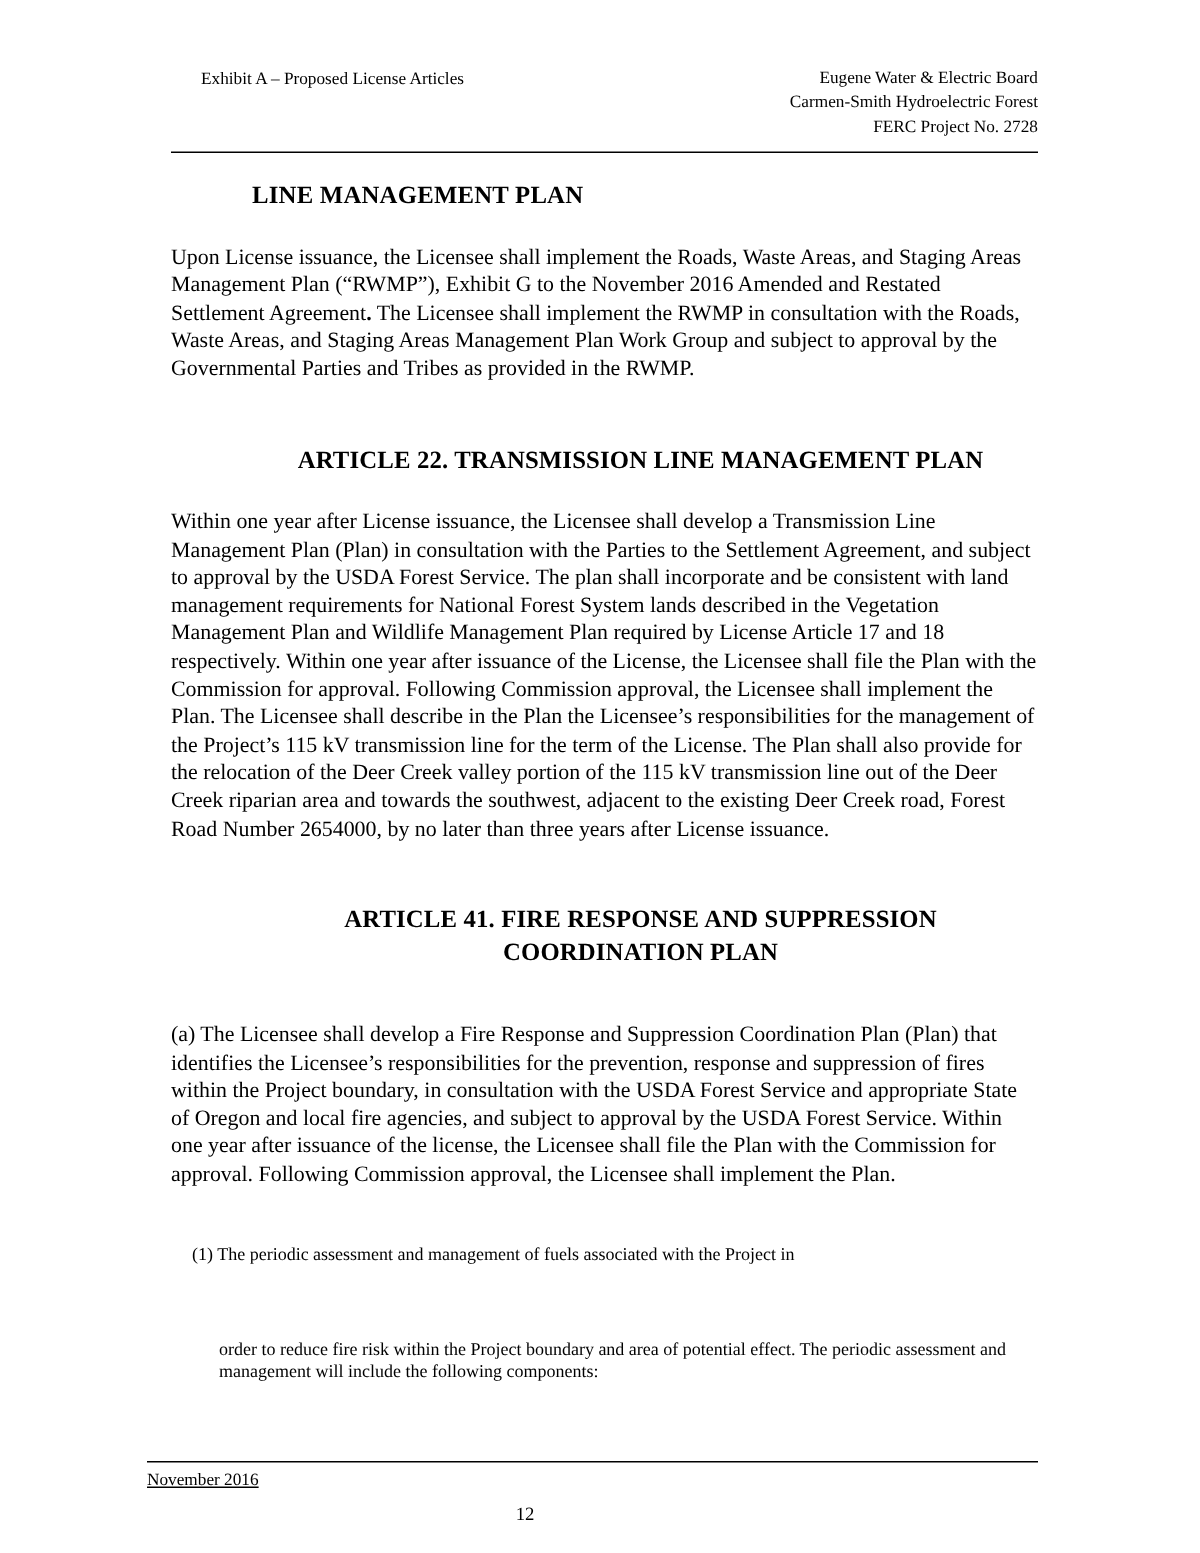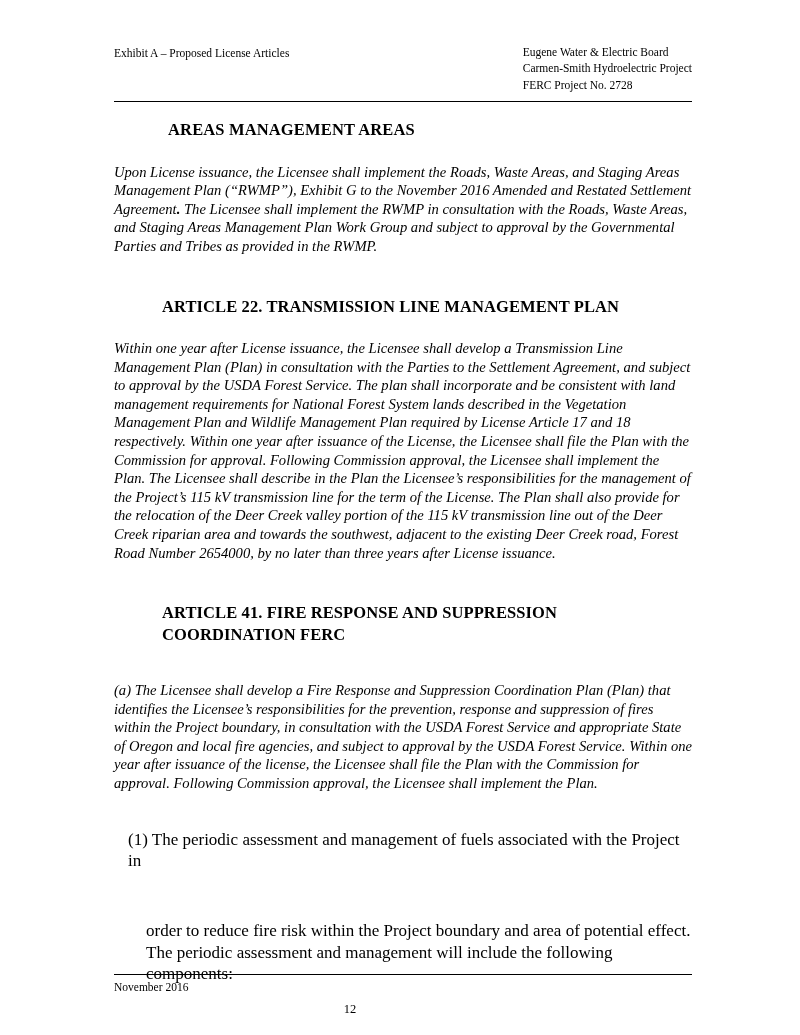--- a/index.html
+++ b/index.html
@@ -25,22 +25,24 @@
   .header {
     display: flex;
     justify-content: space-between;
     align-items: flex-start;
     font-size: 11.5px;
     line-height: 1.42;
   }
   .header-left {
     white-space: nowrap;
     padding-top: 1px;
+    margin-left: 20px;
   }
   .header-right {
+    text-align: right;
     white-space: nowrap;
   }
   .header-rule {
     border: none;
     border-top: 1px solid #000;
     margin: 8px 0 0 0;
     width: 100%;
   }
   .content {
     margin-top: 18px;
@@ -53,50 +55,51 @@
     line-height: 1.25;
     letter-spacing: 0.15px;
   }
   h1.centered-title {
     font-size: 16.5px;
     font-weight: bold;
     margin: 0;
     padding: 0 0 0 48px;
     line-height: 1.3;
     letter-spacing: 0.1px;
+    text-align: center;
   }
   p.body {
     font-size: 14.6px;
     line-height: 1.275;
     margin: 0;
     text-align: left;
-    font-style: italic;
   }
   .gap-22 { height: 22px; }
   .gap-36 { height: 36px; }
   .gap-40 { height: 40px; }
   .gap-18 { height: 18px; }
   .indent-list {
-    font-size: 17px;
+    font-size: 12px;
     line-height: 1.275;
     margin: 0;
     padding-left: 14px;
     text-indent: 0;
   }
   .indent-list .cont {
     display: block;
     padding-left: 18px;
     margin-top: 48px;
   }
   .bold-inline { font-weight: bold; }
   .footer {
     position: absolute;
-    left: 114px;
+    left: 98px;
     right: 108px;
     bottom: 42px;
+    text-decoration: underline;
   }
   .footer-rule {
     border: none;
     border-top: 1px solid #000;
     margin: 0 0 6px 0;
   }
   .footer-date {
     font-size: 11.5px;
   }
   .page-number {
@@ -110,45 +113,45 @@
 </style>
 </head>
 <body>
 
 <div class="page">
 
   <div class="header">
     <div class="header-left">Exhibit A – Proposed License Articles</div>
     <div class="header-right">
       <div>Eugene Water &amp; Electric Board</div>
-      <div>Carmen-Smith Hydroelectric Project</div>
+      <div>Carmen-Smith Hydroelectric Forest</div>
       <div>FERC Project No. 2728</div>
     </div>
   </div>
   <hr class="header-rule">
 
   <div class="content">
 
-    <h1 class="section-title">AREAS MANAGEMENT AREAS</h1>
+    <h1 class="section-title">LINE MANAGEMENT PLAN</h1>
 
     <div class="gap-22"></div>
 
     <p class="body"><span>Upon License issuance, the Licensee shall implement the Roads, Waste Areas, and Staging Areas Management Plan (“RWMP”), Exhibit G to the November 2016 Amended and Restated Settlement Agreement</span><span class="bold-inline">.</span><span>  The Licensee shall implement the RWMP in consultation with the Roads, Waste Areas, and Staging Areas Management Plan Work Group and subject to approval by the Governmental Parties and Tribes as provided in the RWMP.</span></p>
 
     <div class="gap-40"></div>
 
     <h1 class="centered-title">ARTICLE 22.  TRANSMISSION LINE MANAGEMENT PLAN</h1>
 
     <div class="gap-22"></div>
 
     <p class="body">Within one year after License issuance, the Licensee shall develop a Transmission Line Management Plan (Plan) in consultation with the Parties to the Settlement Agreement, and subject to approval by the USDA Forest Service.  The plan shall incorporate and be consistent with land management requirements for National Forest System lands described in the Vegetation Management Plan and Wildlife Management Plan required by License Article 17 and 18 respectively. Within one year after issuance of the License, the Licensee shall file the Plan with the Commission for approval.  Following Commission approval, the Licensee shall implement the Plan.  The Licensee shall describe in the Plan the Licensee’s responsibilities for the management of the Project’s 115 kV transmission line for the term of the License.  The Plan shall also provide for the relocation of the Deer Creek valley portion of the 115 kV transmission line out of the Deer Creek riparian area and towards the southwest, adjacent to the existing Deer Creek road, Forest Road Number 2654000, by no later than three years after License issuance.</p>
 
     <div class="gap-40"></div>
 
-    <h1 class="centered-title"><span>ARTICLE 41.  FIRE RESPONSE AND SUPPRESSION</span><br><span>COORDINATION FERC</span></h1>
+    <h1 class="centered-title"><span>ARTICLE 41.  FIRE RESPONSE AND SUPPRESSION</span><br><span>COORDINATION PLAN</span></h1>
 
     <div class="gap-36"></div>
 
     <p class="body">(a) The Licensee shall develop a Fire Response and Suppression Coordination Plan (Plan) that identifies the Licensee’s responsibilities for the prevention, response and suppression of fires within the Project boundary, in consultation with the USDA Forest Service and appropriate State of Oregon and local fire agencies, and subject to approval by the USDA Forest Service.  Within one year after issuance of the license, the Licensee shall file the Plan with the Commission for approval.  Following Commission approval, the Licensee shall implement the Plan.</p>
 
     <div class="gap-18"></div>
 
 
     <div class="gap-18"></div>
 

